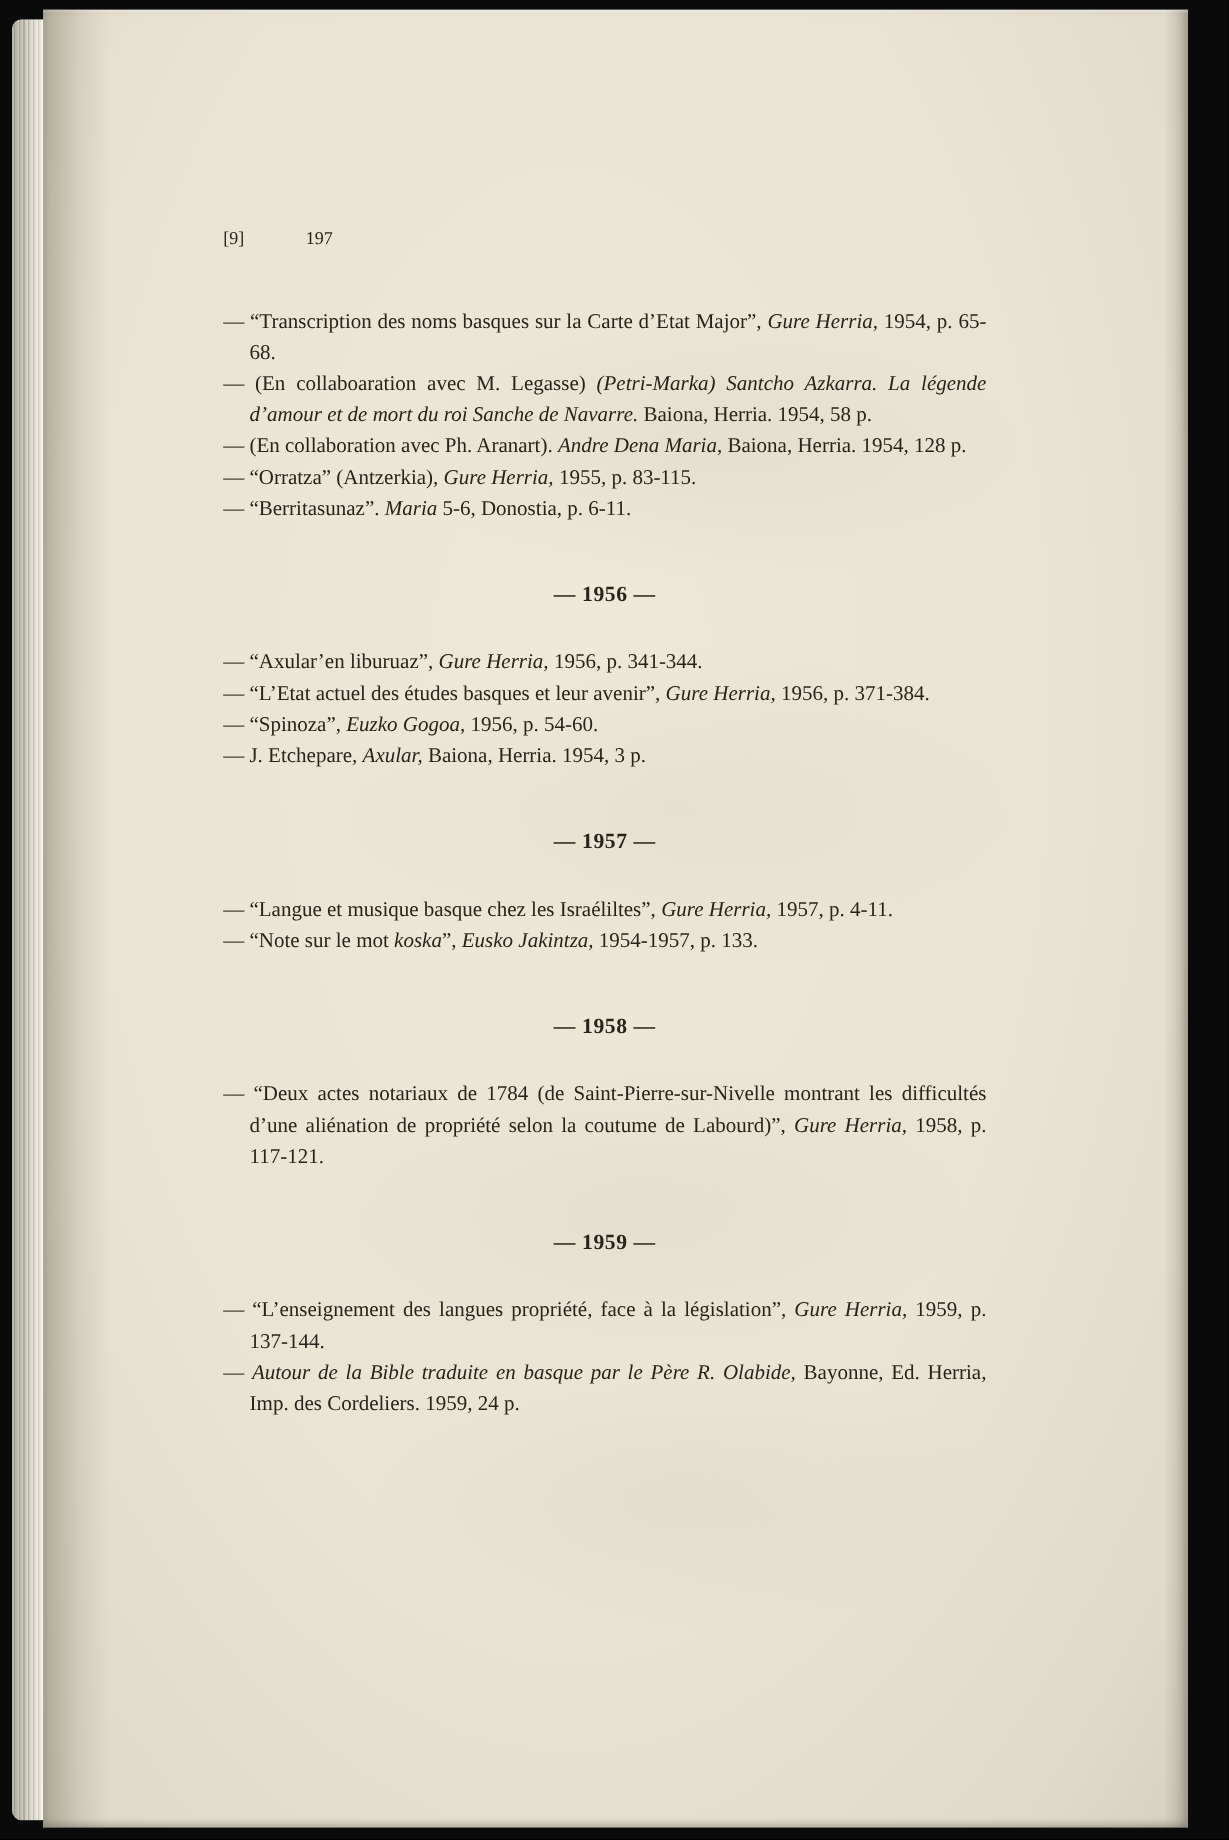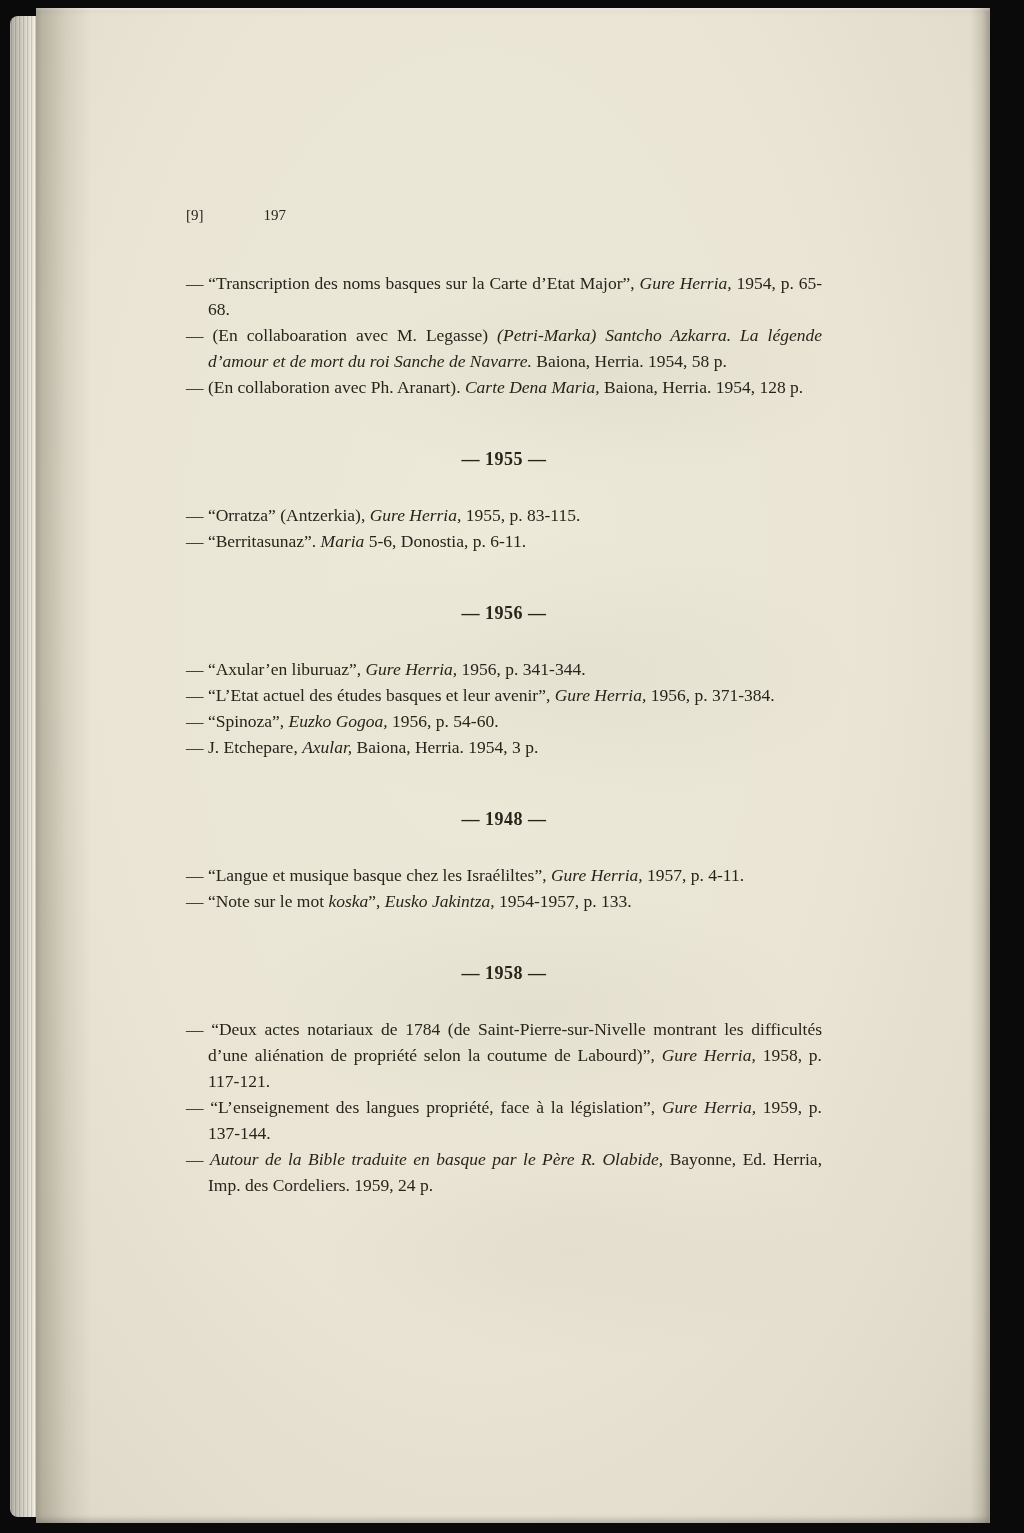--- a/index.html
+++ b/index.html
@@ -86,21 +86,21 @@
     align-items: baseline;
     font-size: 15px;
     margin-bottom: 42px;
   }
   .hdr-left { min-width: 60px; }
   .hdr-center {
     flex: 1;
     text-align: center;
     letter-spacing: 1.2px;
   }
-  .hdr-right { min-width: 40px; text-align: right; margin-top: 16px; }
+  .hdr-right { min-width: 40px; text-align: center; }
   .entry {
     margin: 0;
     padding-left: 22px;
     text-indent: -22px;
     text-align: justify;
   }
   .entry .it { font-style: italic; }
   .year-heading {
     text-align: center;
     font-weight: bold;
@@ -119,32 +119,32 @@
     <div class="right-edge-shade"></div>
     <div class="show-through"></div>
     <div class="page-content">
       <div class="page-header">
         <span class="hdr-left">[9]</span>
         <span class="hdr-right">197</span>
       </div>
       <div class="sections">
           <p class="entry"><span class="rm">— “Transcription des noms basques sur la Carte d’Etat Major”, </span><span class="it">Gure Herria,</span><span class="rm"> 1954, p. 65-68.</span></p>
           <p class="entry"><span class="rm">— (En collaboaration avec M. Legasse) </span><span class="it">(Petri-Marka) Santcho Azkarra. La légende d’amour et de mort du roi Sanche de Navarre.</span><span class="rm"> Baiona, Herria. 1954, 58 p.</span></p>
-          <p class="entry"><span class="rm">— (En collaboration avec Ph. Aranart). </span><span class="it">Carte Dena Maria,</span><span class="rm"> Baiona, Herria. 1954, 128 p.</span></p>
-          <div class="year-heading">— 1955 —</div>
+          <p class="entry"><span class="rm">— (En collaboration avec Ph. Aranart). </span><span class="it">Andre Dena Maria,</span><span class="rm"> Baiona, Herria. 1954, 128 p.</span></p>
           <p class="entry"><span class="rm">— “Orratza” (Antzerkia), </span><span class="it">Gure Herria,</span><span class="rm"> 1955, p. 83-115.</span></p>
           <p class="entry"><span class="rm">— “Berritasunaz”. </span><span class="it">Maria</span><span class="rm"> 5-6, Donostia, p. 6-11.</span></p>
           <div class="year-heading">— 1956 —</div>
           <p class="entry"><span class="rm">— “Axular’en liburuaz”, </span><span class="it">Gure Herria,</span><span class="rm"> 1956, p. 341-344.</span></p>
           <p class="entry"><span class="rm">— “L’Etat actuel des études basques et leur avenir”, </span><span class="it">Gure Herria,</span><span class="rm"> 1956, p. 371-384.</span></p>
           <p class="entry"><span class="rm">— “Spinoza”, </span><span class="it">Euzko Gogoa,</span><span class="rm"> 1956, p. 54-60.</span></p>
           <p class="entry"><span class="rm">— J. Etchepare, </span><span class="it">Axular,</span><span class="rm"> Baiona, Herria. 1954, 3 p.</span></p>
-          <div class="year-heading">— 1948 —</div>
+          <div class="year-heading">— 1957 —</div>
           <p class="entry"><span class="rm">— “Langue et musique basque chez les Israéliltes”, </span><span class="it">Gure Herria,</span><span class="rm"> 1957, p. 4-11.</span></p>
           <p class="entry"><span class="rm">— “Note sur le mot </span><span class="it">koska</span><span class="rm">”, </span><span class="it">Eusko Jakintza,</span><span class="rm"> 1954-1957, p. 133.</span></p>
           <div class="year-heading">— 1958 —</div>
           <p class="entry"><span class="rm">— “Deux actes notariaux de 1784 (de Saint-Pierre-sur-Nivelle montrant les difficultés d’une aliénation de propriété selon la coutume de Labourd)”, </span><span class="it">Gure Herria,</span><span class="rm"> 1958, p. 117-121.</span></p>
+          <div class="year-heading">— 1959 —</div>
           <p class="entry"><span class="rm">— “L’enseignement des langues propriété, face à la législation”, </span><span class="it">Gure Herria,</span><span class="rm"> 1959, p. 137-144.</span></p>
           <p class="entry"><span class="rm">— </span><span class="it">Autour de la Bible traduite en basque par le Père R. Olabide,</span><span class="rm"> Bayonne, Ed. Herria, Imp. des Cordeliers. 1959, 24 p.</span></p>
         </div>
     </div>
   </div>
 </div>
 
 </body></html>

